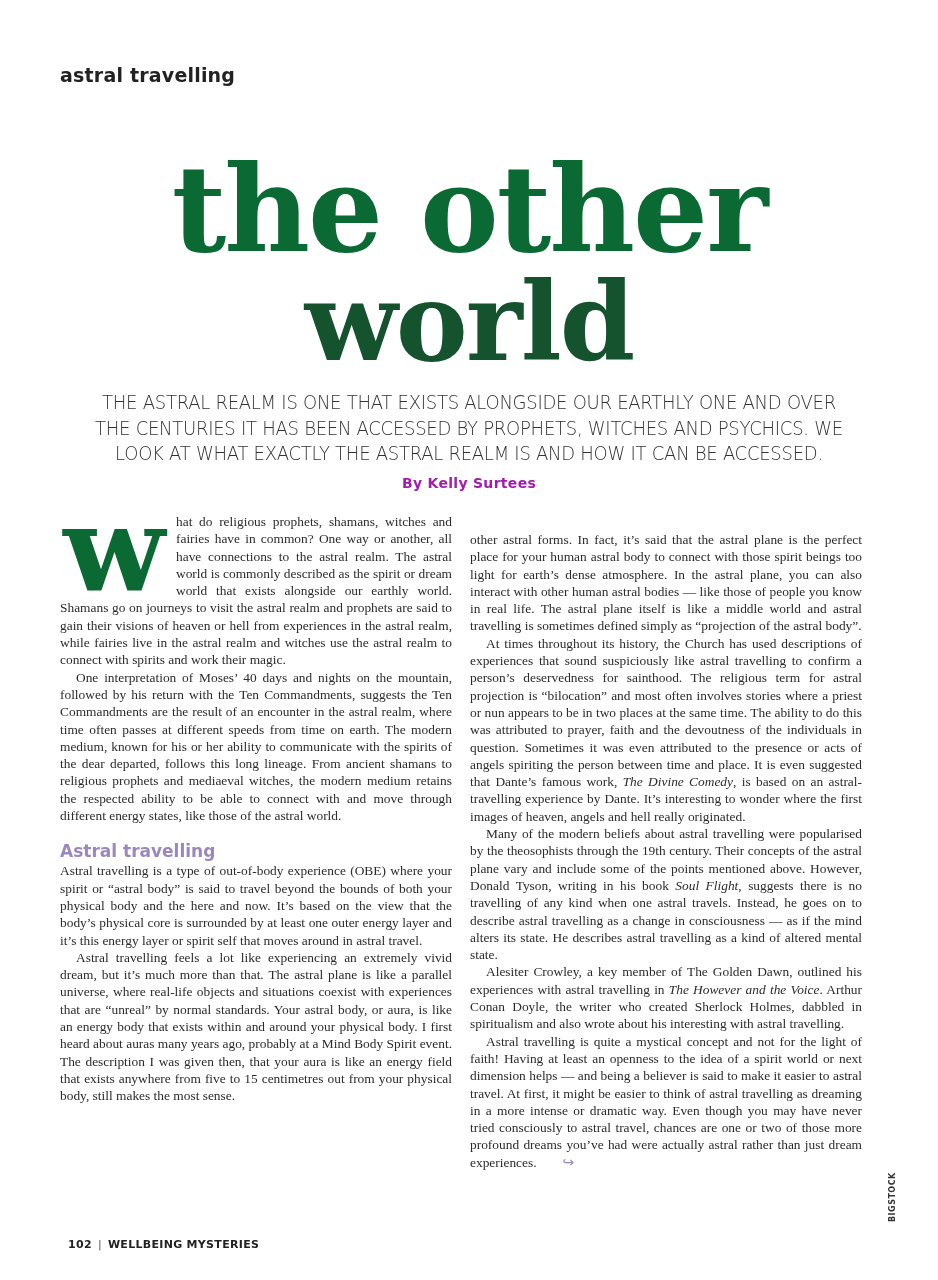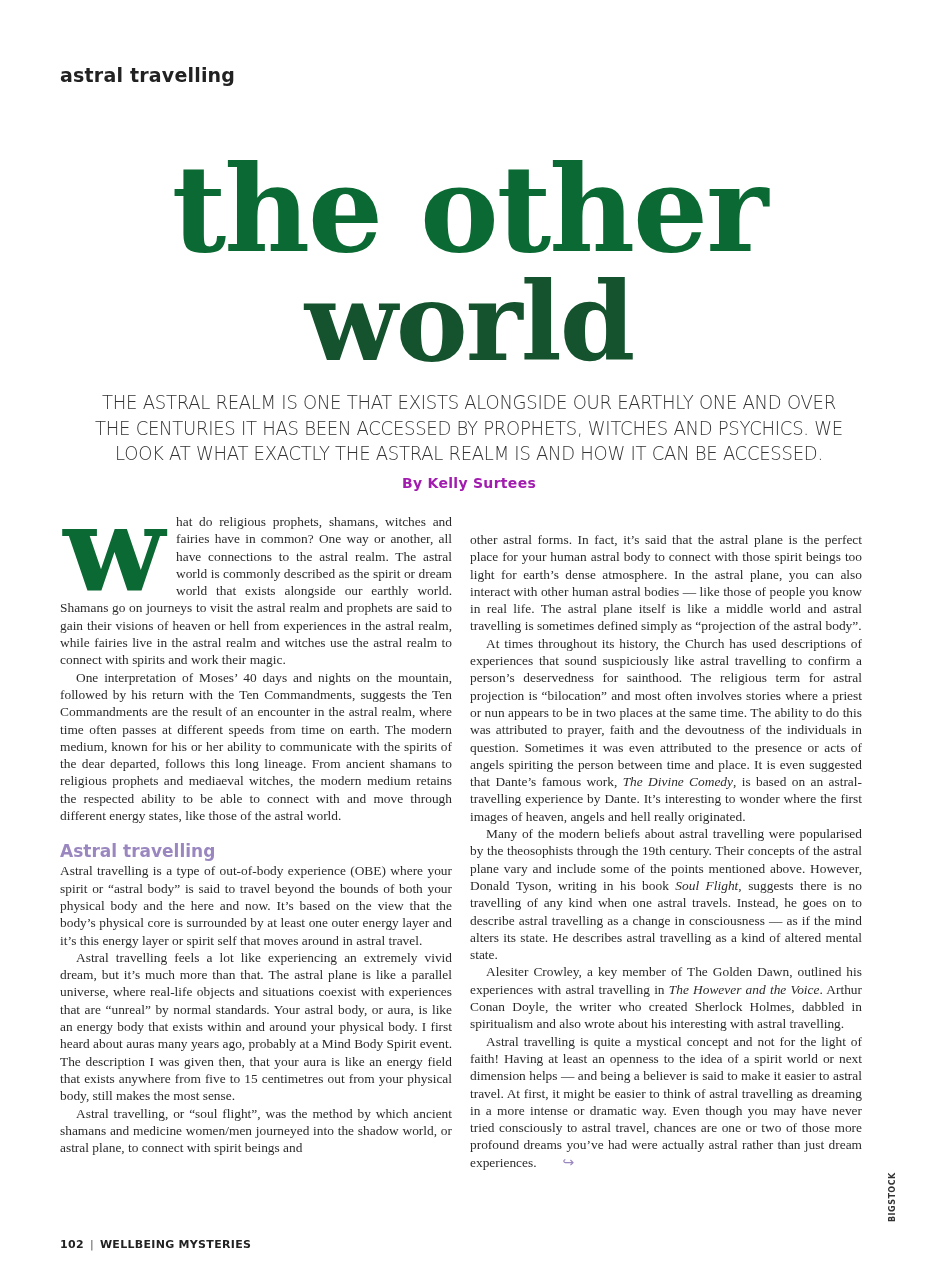--- a/index.html
+++ b/index.html
@@ -58,21 +58,21 @@
     .subhead {
       font-family: "DejaVu Sans", sans-serif; font-weight: bold;
       font-size: 17px; line-height: 20px; color: #9b87c0;
       margin: 17px 0 1px 0;
     }
     .end-mark {
       display: inline-block; margin-left: 10px; color: #9b87c0; font-size: 14px;
       font-family: "DejaVu Sans", sans-serif;
     }
     .footer {
-      position: absolute; left: 60px; top: 1238px;
+      position: absolute; left: 68px; top: 1238px;
       font-family: "DejaVu Sans", sans-serif; font-weight: bold;
       font-size: 11px; color: #222; letter-spacing: 0.3px;
     }
     .footer .sep { font-weight: normal; margin: 0 6px; color: #555; }
     .credit {
       position: absolute; left: 888px; top: 1222px;
       transform: rotate(-90deg); transform-origin: left top;
       font-family: "DejaVu Sans", sans-serif; font-weight: bold;
       font-size: 8px; color: #333; letter-spacing: 0.5px;
     }
@@ -90,21 +90,20 @@
 <div class="byline">By Kelly Surtees</div>
 
 <div class="col col-left">
   <p class="first">
     <span class="dropcap">w</span><span>hat do religious prophets, shamans, witches and fairies have in common? One way or another, all have connections to the astral realm. The astral world is commonly described as the spirit or dream world that exists alongside our earthly world. Shamans go on journeys to visit the astral realm and prophets are said to gain their visions of heaven or hell from experiences in the astral realm, while fairies live in the astral realm and witches use the astral realm to connect with spirits and work their magic.</span>
   </p>
   <p>One interpretation of Moses’ 40 days and nights on the mountain, followed by his return with the Ten Commandments, suggests the Ten Commandments are the result of an encounter in the astral realm, where time often passes at different speeds from time on earth. The modern medium, known for his or her ability to communicate with the spirits of the dear departed, follows this long lineage. From ancient shamans to religious prophets and mediaeval witches, the modern medium retains the respected ability to be able to connect with and move through different energy states, like those of the astral world.</p>
   <div class="subhead">Astral travelling</div>
   <p class="noindent">Astral travelling is a type of out-of-body experience (OBE) where your spirit or “astral body” is said to travel beyond the bounds of both your physical body and the here and now. It’s based on the view that the body’s physical core is surrounded by at least one outer energy layer and it’s this energy layer or spirit self that moves around in astral travel.</p>
   <p>Astral travelling feels a lot like experiencing an extremely vivid dream, but it’s much more than that. The astral plane is like a parallel universe, where real-life objects and situations coexist with experiences that are “unreal” by normal standards. Your astral body, or aura, is like an energy body that exists within and around your physical body. I first heard about auras many years ago, probably at a Mind Body Spirit event. The description I was given then, that your aura is like an energy field that exists anywhere from five to 15 centimetres out from your physical body, still makes the most sense.</p>
-  <p>Astral travelling, or “soul flight”, was the method by which ancient shamans and medicine women/men journeyed into the shadow world, or astral plane, to connect with spirit beings and</p>
 </div>
 
 <div class="col col-right">
   <p class="noindent">other astral forms. In fact, it’s said that the astral plane is the perfect place for your human astral body to connect with those spirit beings too light for earth’s dense atmosphere. In the astral plane, you can also interact with other human astral bodies — like those of people you know in real life. The astral plane itself is like a middle world and astral travelling is sometimes defined simply as “projection of the astral body”.</p>
   <p><span>At times throughout its history, the Church has used descriptions of experiences that sound suspiciously like astral travelling to confirm a person’s deservedness for sainthood. The religious term for astral projection is “bilocation” and most often involves stories where a priest or nun appears to be in two places at the same time. The ability to do this was attributed to prayer, faith and the devoutness of the individuals in question. Sometimes it was even attributed to the presence or acts of angels spiriting the person between time and place. It is even suggested that Dante’s famous work, </span><em>The Divine Comedy</em><span>, is based on an astral-travelling experience by Dante. It’s interesting to wonder where the first images of heaven, angels and hell really originated.</span></p>
   <p><span>Many of the modern beliefs about astral travelling were popularised by the theosophists through the 19th century. Their concepts of the astral plane vary and include some of the points mentioned above. However, Donald Tyson, writing in his book </span><em>Soul Flight</em><span>, suggests there is no travelling of any kind when one astral travels. Instead, he goes on to describe astral travelling as a change in consciousness — as if the mind alters its state. He describes astral travelling as a kind of altered mental state.</span></p>
   <p><span>Alesiter Crowley, a key member of The Golden Dawn, outlined his experiences with astral travelling in </span><em>The However and the Voice</em><span>. Arthur Conan Doyle, the writer who created Sherlock Holmes, dabbled in spiritualism and also wrote about his interesting with astral travelling.</span></p>
   <p><span>Astral travelling is quite a mystical concept and not for the light of faith! Having at least an openness to the idea of a spirit world or next dimension helps — and being a believer is said to make it easier to astral travel. At first, it might be easier to think of astral travelling as dreaming in a more intense or dramatic way. Even though you may have never tried consciously to astral travel, chances are one or two of those more profound dreams you’ve had were actually astral rather than just dream experiences.</span><span class="end-mark">↪</span></p>
 </div>
 

